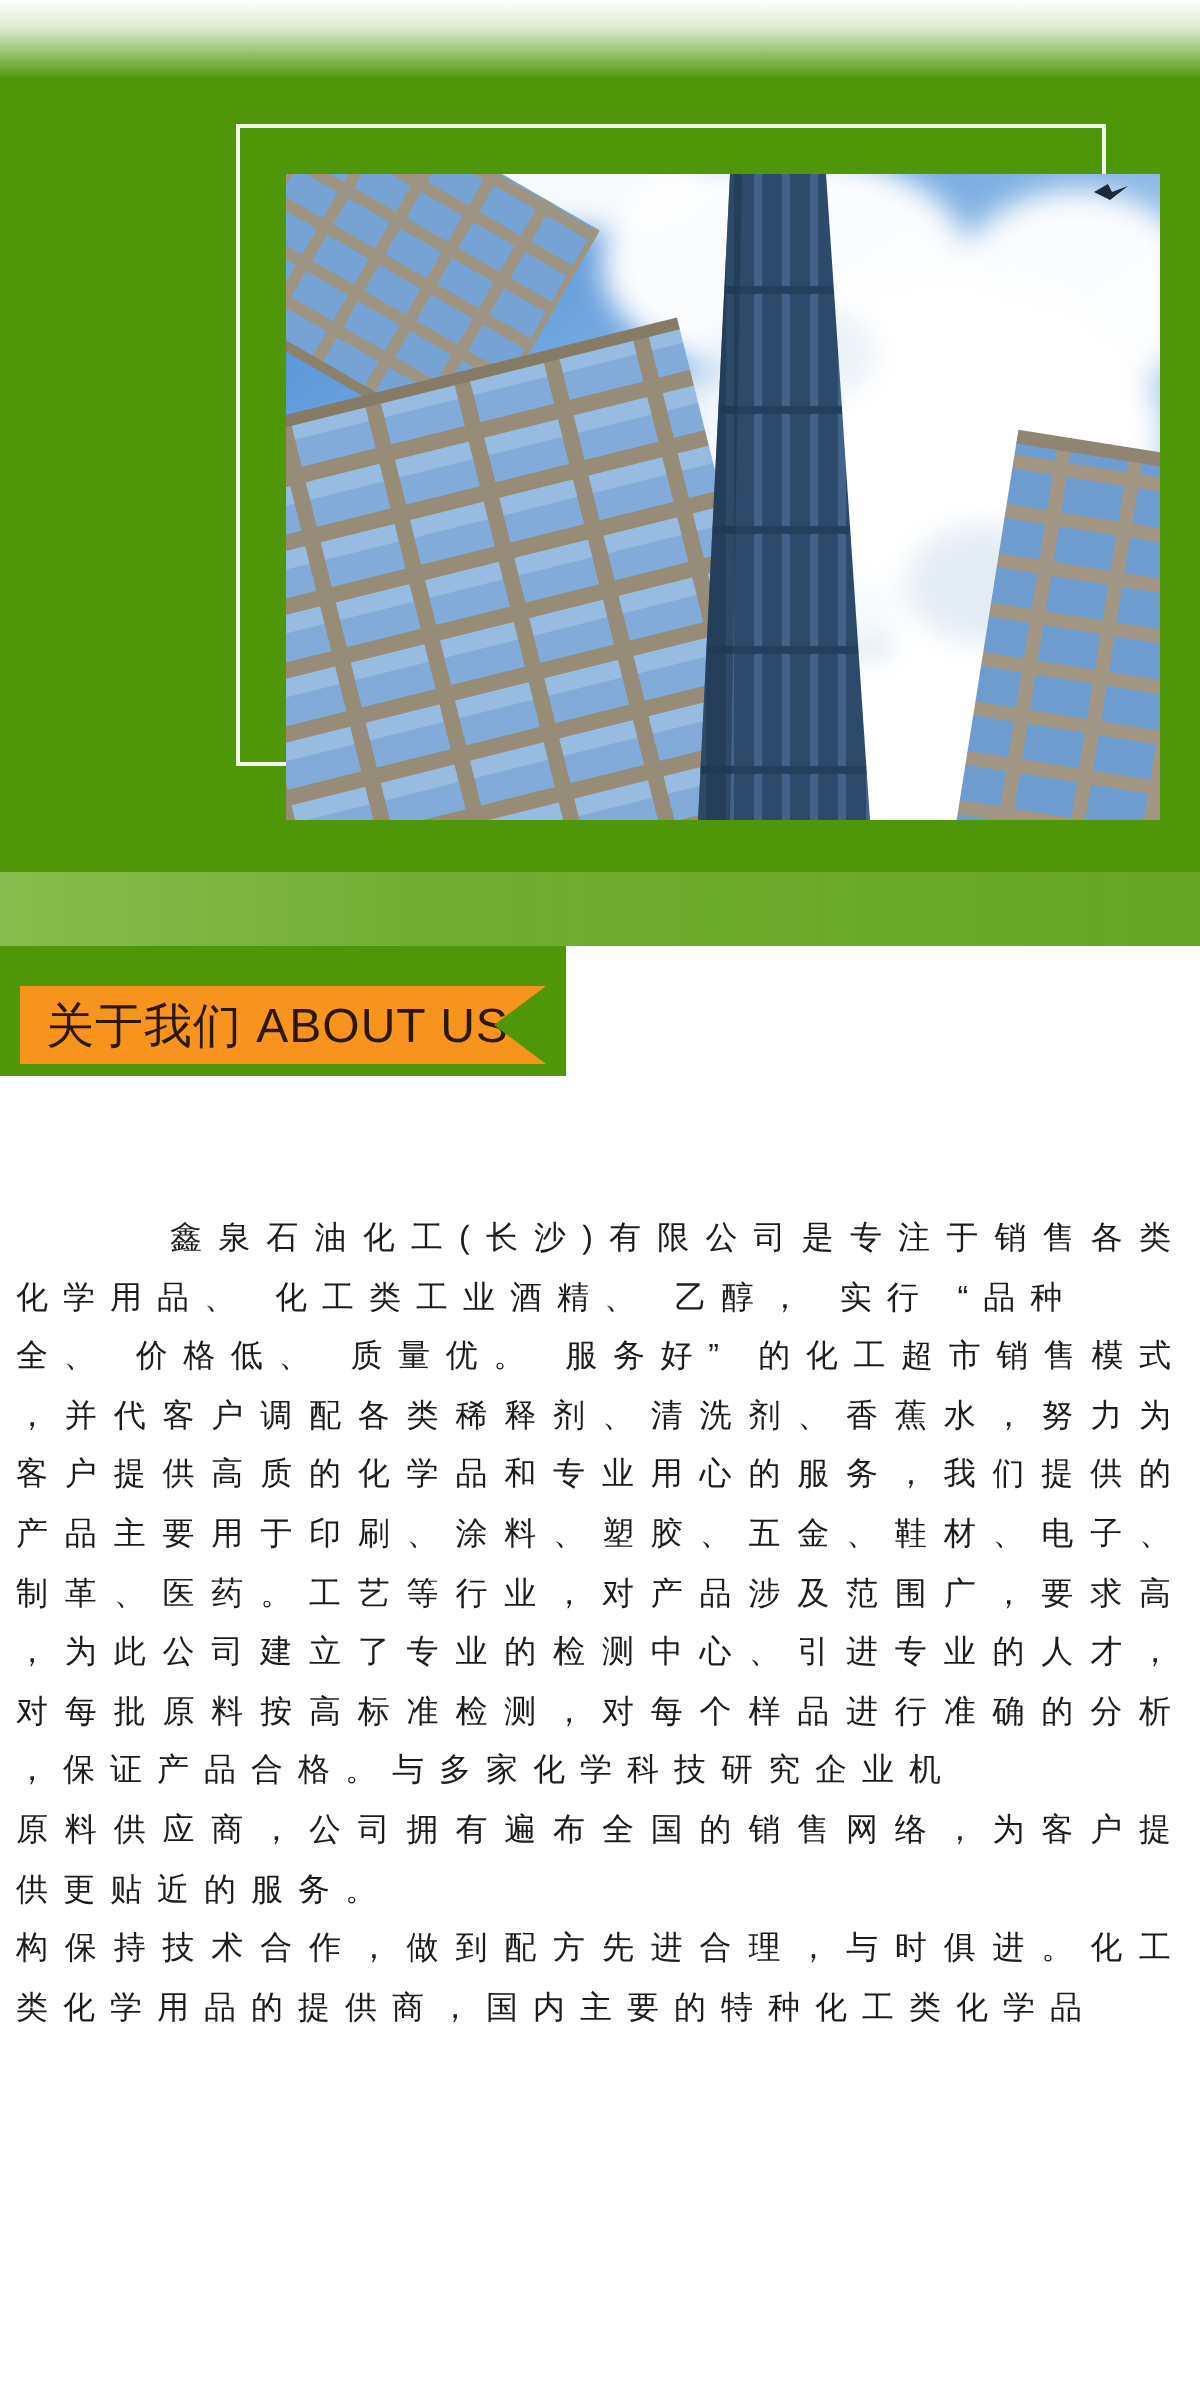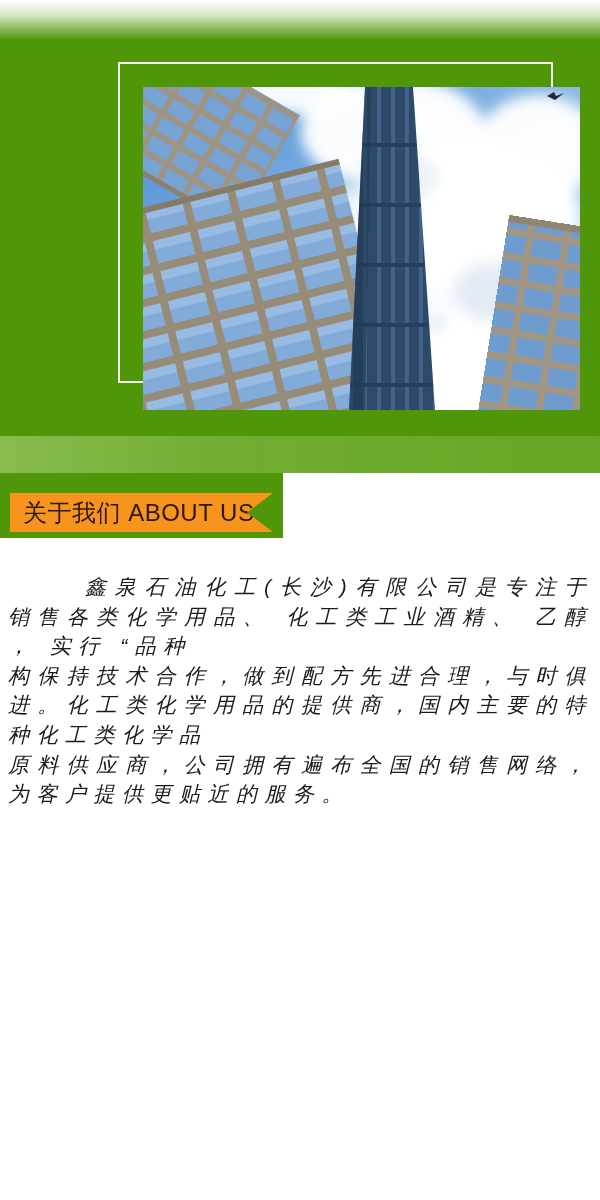--- a/index.html
+++ b/index.html
@@ -22,24 +22,24 @@
   .photo{position:absolute;left:143px;top:87px;width:437px;height:323px;}
   .photo svg{display:block;}
 
   
   .ribbon{position:absolute;left:10px;top:493px;width:263px;height:39px;background:#f7941d;
     clip-path:polygon(0 0,100% 0,calc(100% - 26px) 50%,100% 100%,0 100%);
     display:flex;align-items:center;text-align:center;}
   .ribbon-label{font-size:24px;color:#2b1802;padding-left:13px;letter-spacing:.5px;white-space:nowrap;}
 
   
-  .about{position:absolute;left:8px;top:572px;width:585px;
-    color:#1c1c1c;font-size:21px;line-height:29.6px;letter-spacing:7.5px;
+  .about{position:absolute;left:8px;top:605px;width:585px;
+    color:#1c1c1c;font-size:16px;line-height:29.6px;letter-spacing:7.5px;
     text-align:justify;text-justify:inter-character;line-break:anywhere;
-    font-family:"Liberation Sans","DejaVu Sans",sans-serif;font-style:italic;}
+    font-family:"Liberation Sans","DejaVu Sans",sans-serif;}
   .about p{margin:0;padding:0;}
   .about p.lead{text-indent:77px;}
 </style>
 </head>
 <body>
 
 <div class="page">
 
   <div class="hero"></div>
   <div class="hero-ext"></div>
@@ -156,17 +156,18 @@
       <path d="M404,9 l7,-4 l2,4 l8,-3 l-9,7 z" fill="#1d2a38"></path>
     </svg>
   </div>
 
   <div class="ribbon">
     <span class="ribbon-label">关于我们 ABOUT US</span>
   </div>
 
   <div class="about">
     <p class="lead">鑫泉石油化工(长沙)有限公司是专注于销售各类化学用品、 化工类工业酒精、 乙醇， 实行 “品种</p>
+    <p>全、 价格低、 质量优。 服务好” 的化工超市销售模式，并代客户调配各类稀释剂、清洗剂、香蕉水，努力为客户提供高质的化学品和专业用心的服务，我们提供的产品主要用于印刷、涂料、塑胶、五金、鞋材、电子、制革、医药。工艺等行业，对产品涉及范围广，要求高，为此公司建立了专业的检测中心、引进专业的人才，对每批原料按高标准检测，对每个样品进行准确的分析，保证产品合格。与多家化学科技研究企业机</p>
+    <p>原料供应商，公司拥有遍布全国的销售网络，为客户提供更贴近的服务。</p>
     <p>构保持技术合作，做到配方先进合理，与时俱进。化工类化学用品的提供商，国内主要的特种化工类化学品</p>
-    <p>原料供应商，公司拥有遍布全国的销售网络，为客户提供更贴近的服务。</p>
   </div>
 
 </div>
 
 </body></html>

